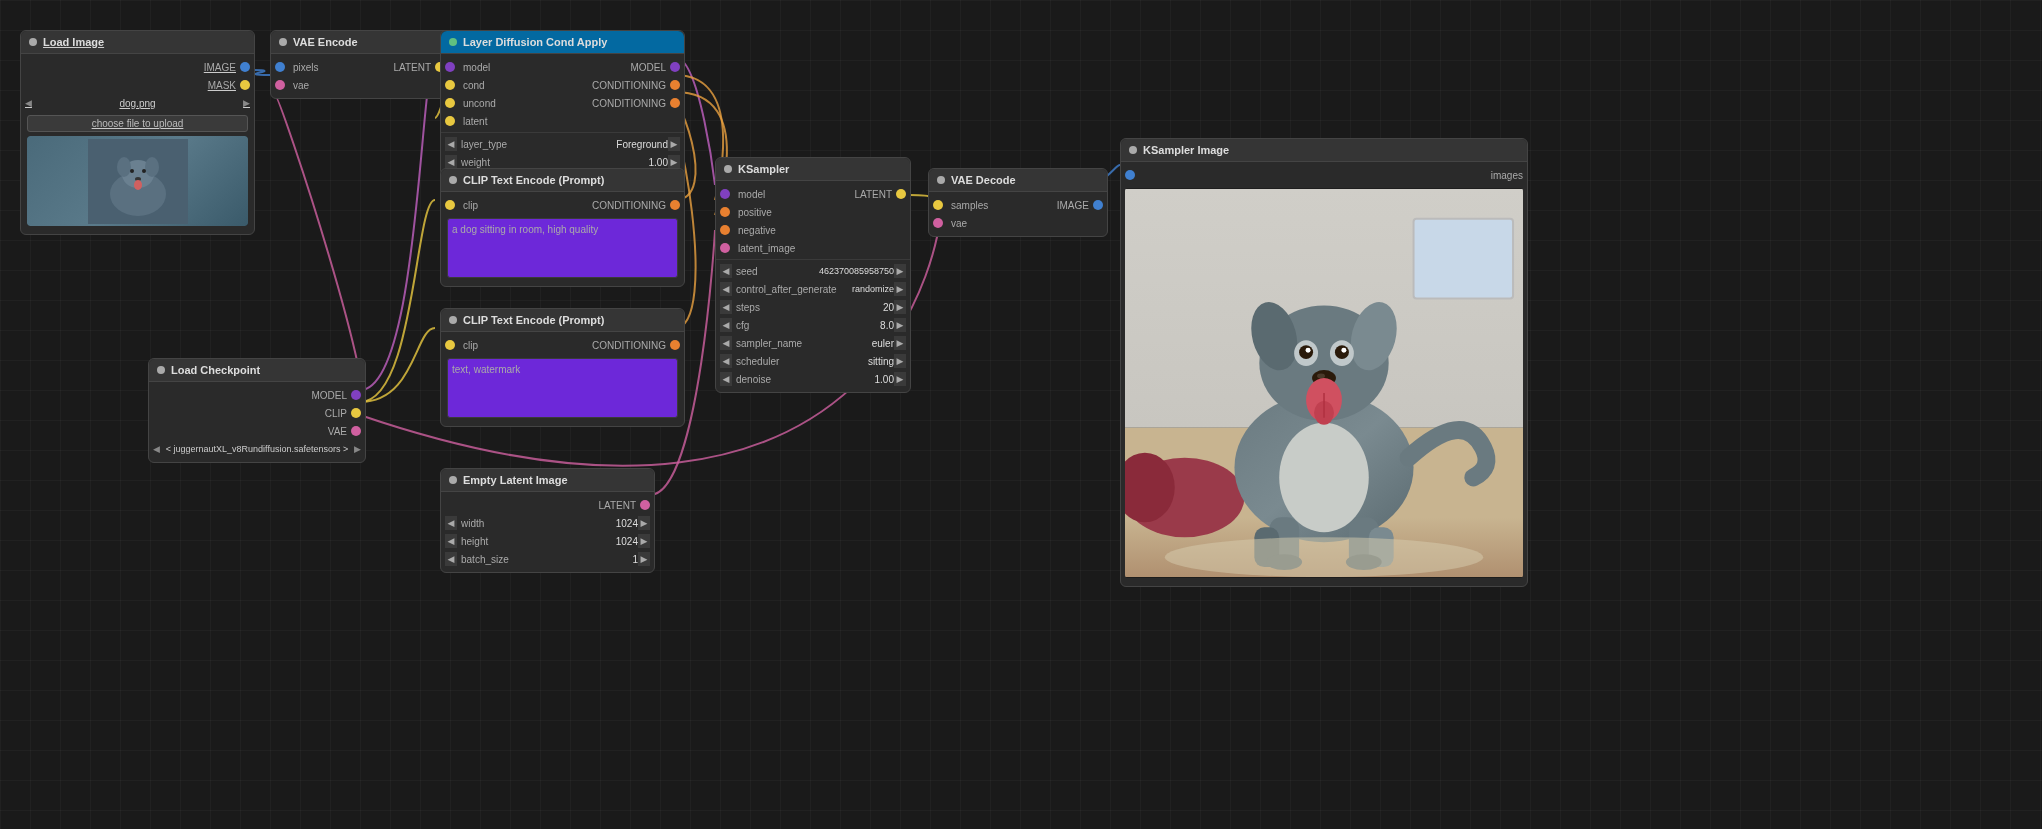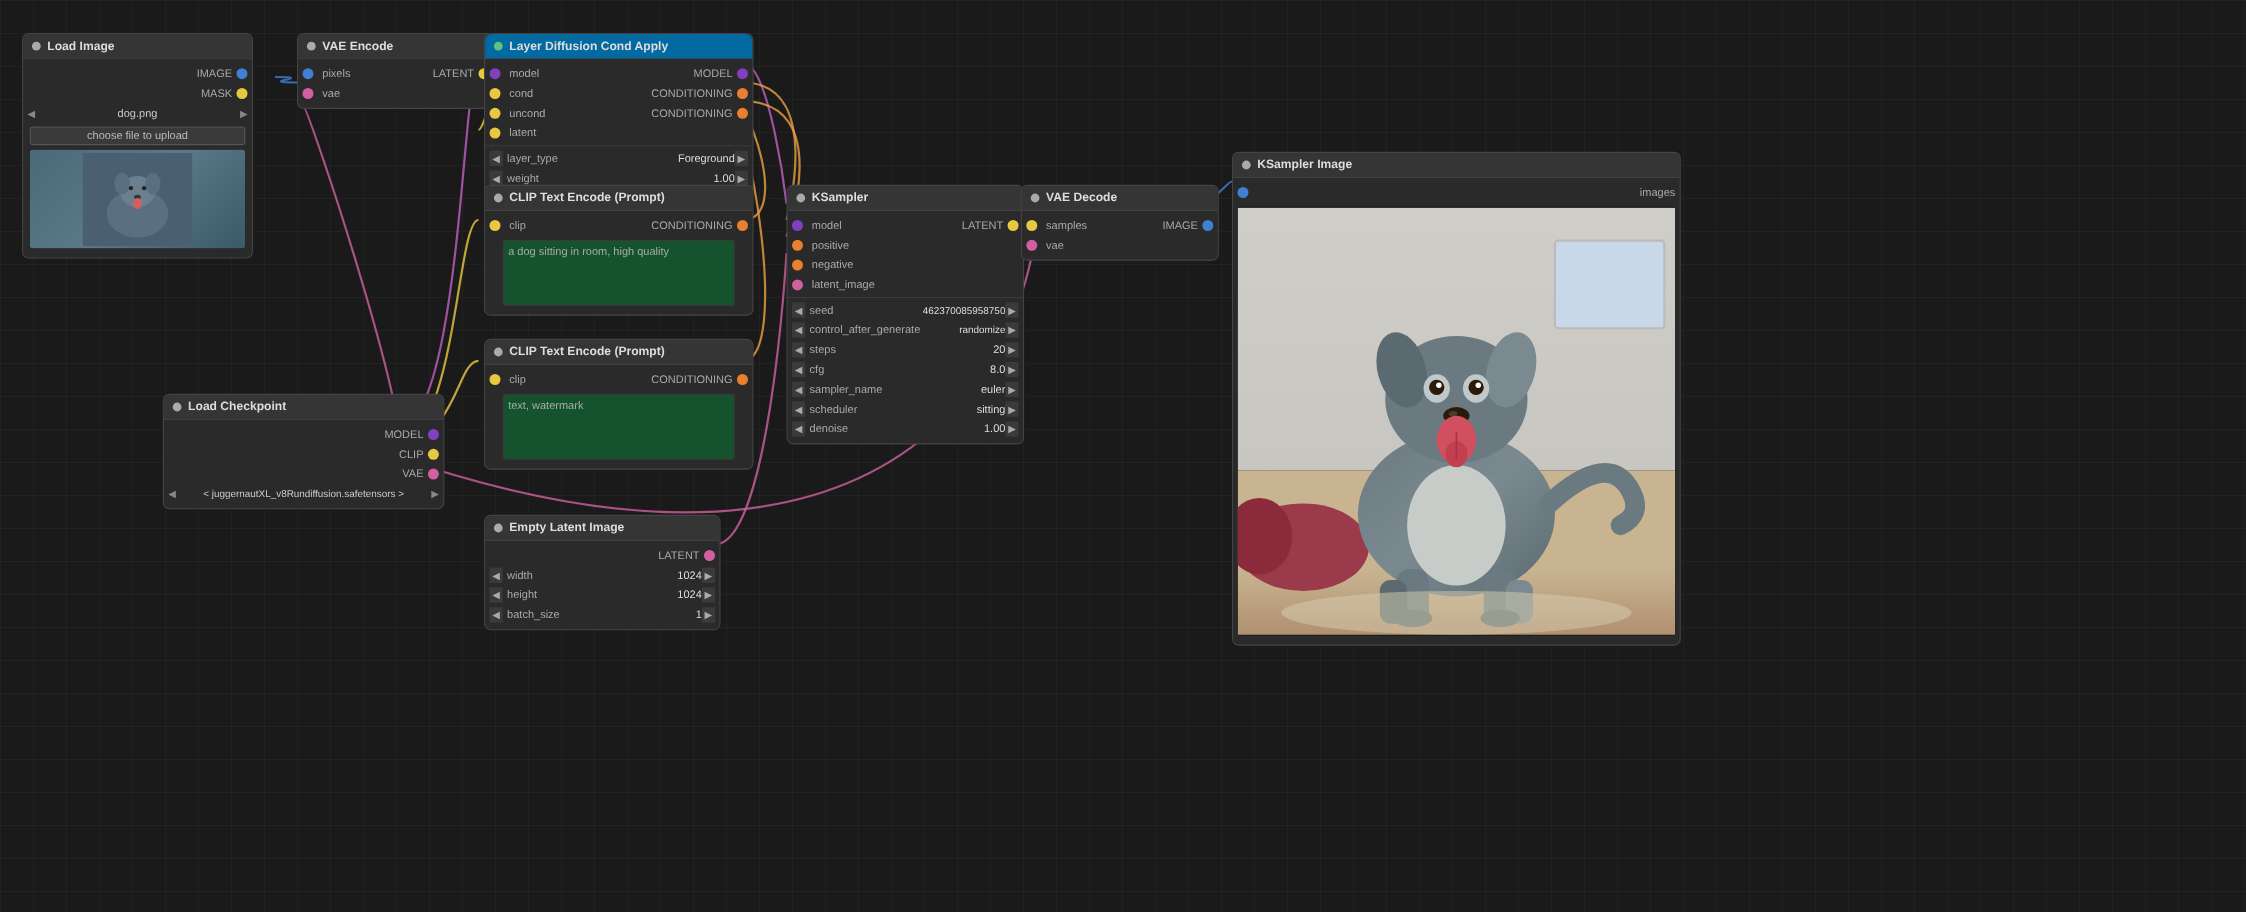--- a/index.html
+++ b/index.html
@@ -158,22 +158,22 @@
 
     
     #connections {
       position: absolute;
       top: 0; left: 0;
       width: 2042px; height: 829px;
       pointer-events: none;
     }
 
     .text-area-content {
-      margin: 4px 16px;
-      background: #14532d;
+      margin: 4px 6px;
+      background: #6d28d9;
       border: 1px solid #3a3a3a;
       border-radius: 3px;
       padding: 4px;
       font-size: 10px;
       color: #aaa;
       min-height: 60px;
       line-height: 1.4;
     }
 
     
@@ -229,21 +229,21 @@
 
   <path d="M 360,415 C 900,600 940,220 940,220" stroke="#d060a0" stroke-width="2" fill="none" opacity="0.8"></path>
 
   <path d="M 650,495 C 700,495 715,230 715,230" stroke="#d060a0" stroke-width="2" fill="none" opacity="0.8"></path>
 
   <path d="M 910,195 C 940,195 930,200 930,200" stroke="#e8c840" stroke-width="2" fill="none" opacity="0.8"></path>
 
   <path d="M 1085,185 C 1105,185 1115,165 1120,165" stroke="#4080d0" stroke-width="2" fill="none" opacity="0.8"></path>
 </svg>
 
-<div class="node" style="left:20px; top:30px; width:210px;">
+<div class="node" style="left:20px; top:30px; width:235px;text-decoration:underline;">
   <div class="node-header header-gray">
     <div class="dot" style="background:#aaa;"></div>
     <span>Load Image</span>
   </div>
   <div class="node-body">
 
     <div class="node-row port-row">
       <span class="port-label" style="flex:1; text-align:right;">IMAGE</span>
       <div class="port port-blue port-right"></div>
     </div>
@@ -373,21 +373,21 @@
     <div class="node-row port-row">
       <div class="port port-yellow port-left"></div>
       <span class="port-label" style="flex:1; padding-left:4px;">clip</span>
       <span class="port-label-right">CONDITIONING</span>
       <div class="port port-orange port-right"></div>
     </div>
     <div class="text-area-content">text, watermark</div>
   </div>
 </div>
 
-<div class="node" style="left:715px; top:168px; width:216px;">
+<div class="node" style="left:715px; top:157px; width:196px;">
   <div class="node-header header-gray">
     <div class="dot" style="background:#aaa;"></div>
     <span>KSampler</span>
   </div>
   <div class="node-body">
     <div class="node-row port-row">
       <div class="port port-purple port-left"></div>
       <span class="port-label" style="flex:1; padding-left:4px;">model</span>
       <span class="port-label-right">LATENT</span>
       <div class="port port-yellow port-right"></div>
@@ -463,21 +463,21 @@
       <span class="port-label-right">IMAGE</span>
       <div class="port port-blue port-right"></div>
     </div>
     <div class="node-row port-row">
       <div class="port port-pink port-left"></div>
       <span class="port-label" style="flex:1; padding-left:4px;">vae</span>
     </div>
   </div>
 </div>
 
-<div class="node" style="left:148px; top:358px; width:256px;">
+<div class="node" style="left:148px; top:358px; width:218px;">
   <div class="node-header header-gray">
     <div class="dot" style="background:#aaa;"></div>
     <span>Load Checkpoint</span>
   </div>
   <div class="node-body">
     <div class="node-row port-row">
       <span class="port-label" style="flex:1; text-align:right;">MODEL</span>
       <div class="port port-purple port-right"></div>
     </div>
     <div class="node-row port-row">

